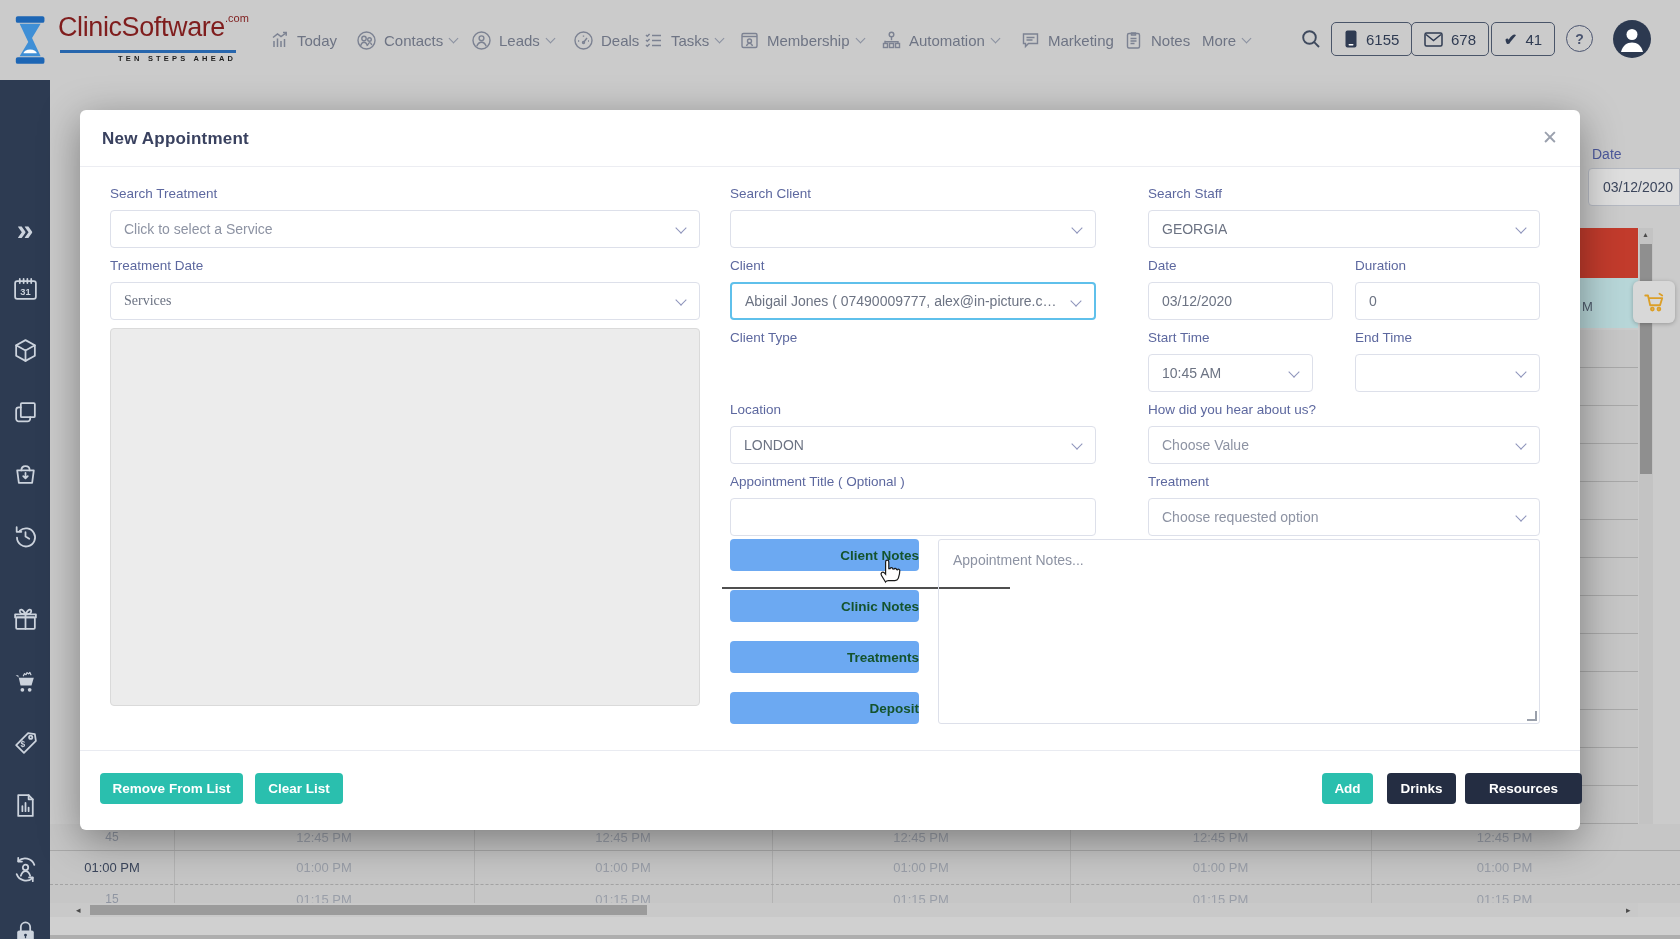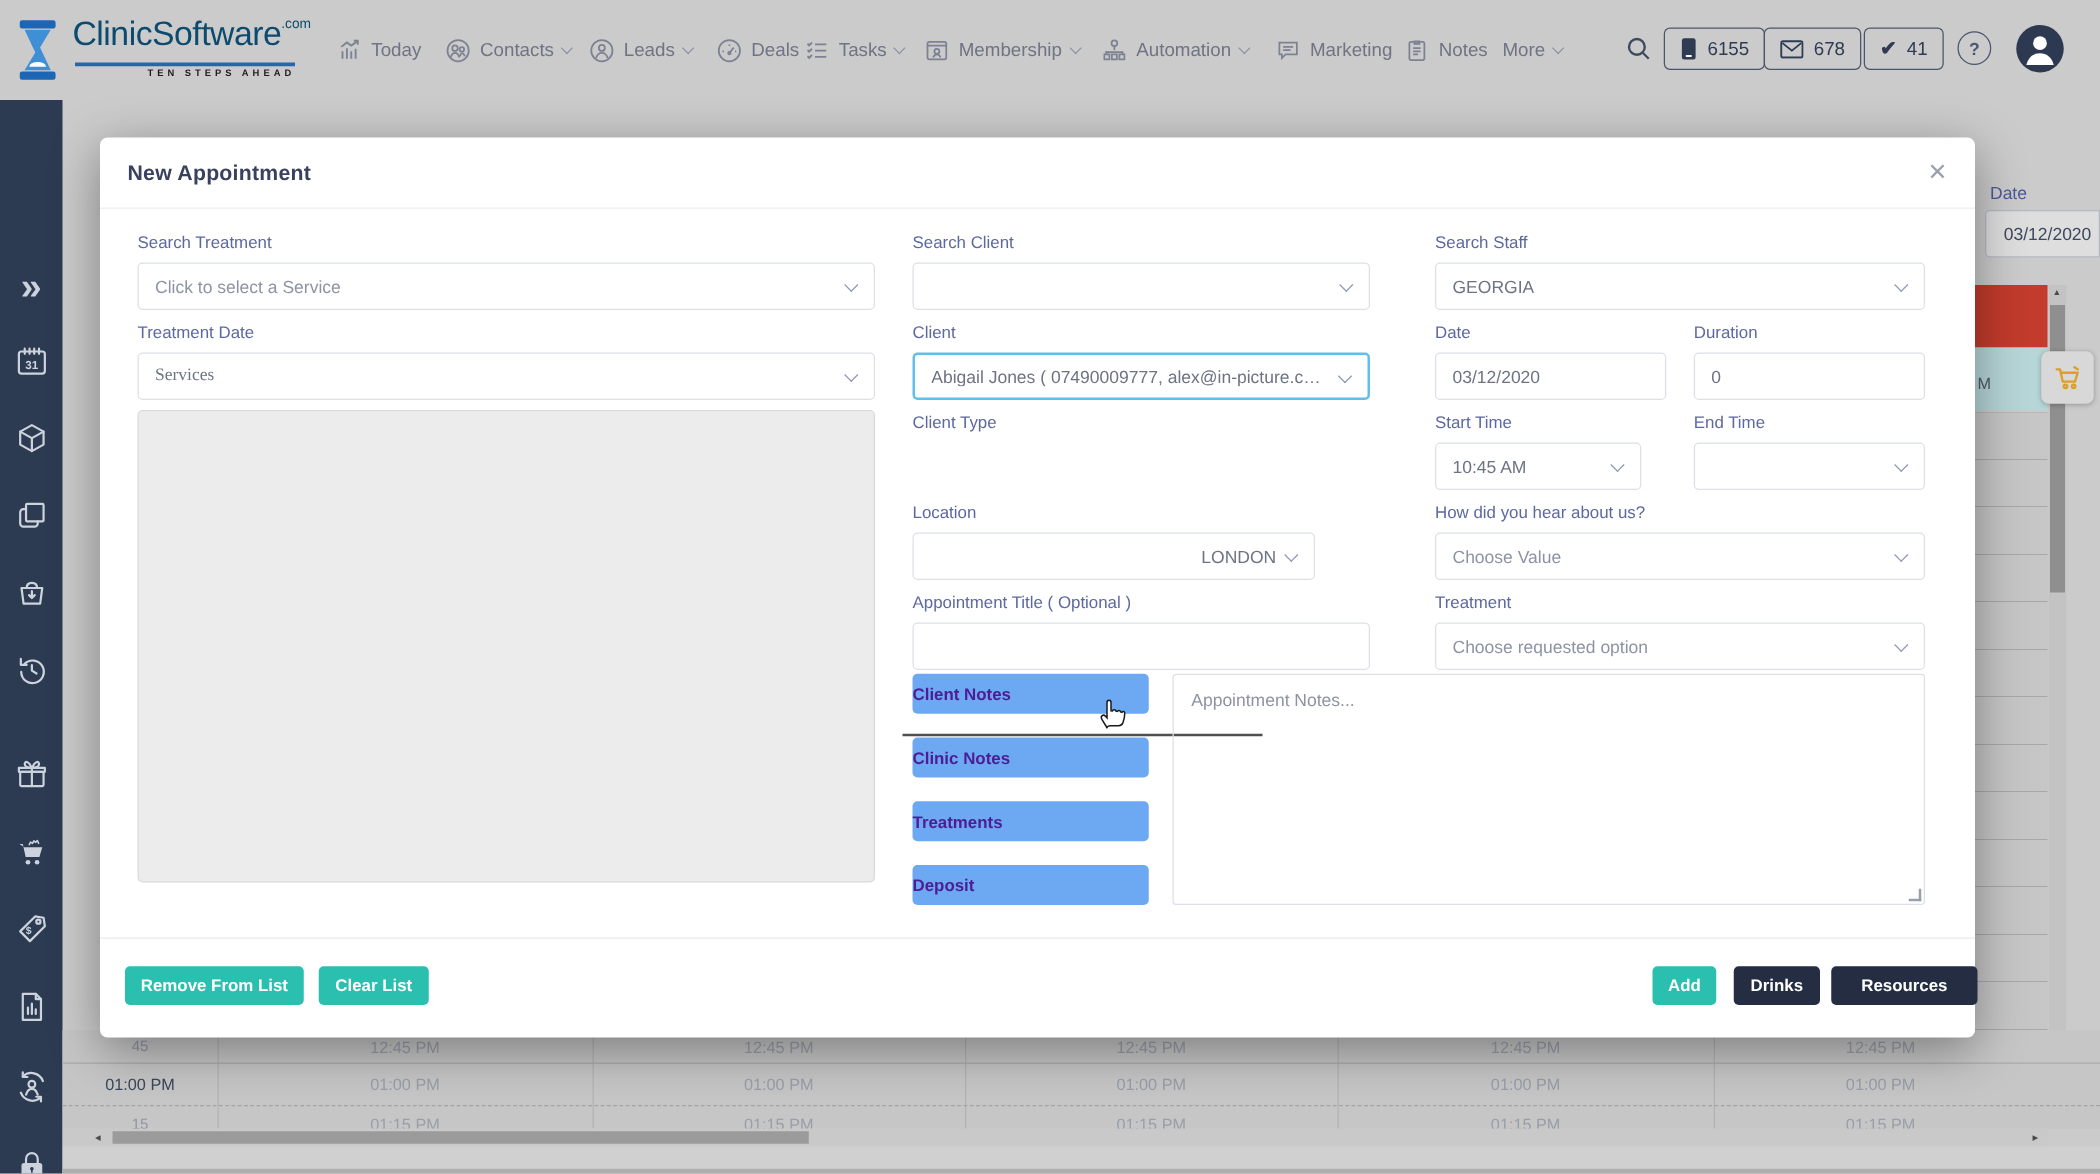--- a/index.html
+++ b/index.html
@@ -10,21 +10,21 @@
 
   
   .topnav{position:absolute;left:0;top:0;width:1680px;height:80px;background:#cbcbcb;}
   .nav-item{position:absolute;top:24px;height:32px;display:flex;align-items:center;gap:7px;
             color:#6e7484;font-size:15px;cursor:pointer;white-space:nowrap;}
   .nav-item svg{flex:0 0 auto;}
   .nchev{width:7px;height:7px;border-right:1.5px solid #8a90a0;border-bottom:1.5px solid #8a90a0;
          transform:rotate(45deg);margin-top:-4px;}
   .badge{position:absolute;top:22px;height:34px;border:1.6px solid #4a5569;border-radius:5px;
          display:flex;align-items:center;gap:8px;padding:0 12px;color:#2f3b52;font-size:15px;}
-  .logo-text{position:absolute;left:58px;top:12px;color:#0c4a6e;}
+  .logo-text{position:absolute;left:58px;top:12px;color:#7f1d1d;}
   .logo-main{font-size:27px;letter-spacing:-0.4px;}
   .logo-com{font-size:11px;vertical-align:14px;}
   .logo-line{position:absolute;left:60px;top:50px;width:176px;height:2.5px;background:#2766ad;}
   .logo-tag{position:absolute;left:118px;top:54px;font-size:7.5px;font-weight:bold;
             letter-spacing:3.2px;color:#1c1c1c;}
 
   
   .sidebar{position:absolute;left:0;top:80px;width:50px;height:859px;background:#2d3b52;}
   .sicon{position:absolute;left:0;width:50px;display:flex;justify-content:center;cursor:pointer;}
   .sicon svg{stroke:#ccd3dd;fill:none;stroke-width:1.7;stroke-linecap:round;stroke-linejoin:round;}
@@ -49,23 +49,23 @@
        font-size:14px;color:#6c7383;display:flex;align-items:center;
        padding:0 30px 0 13px;cursor:pointer;}
   .inp{padding-right:13px;cursor:text;}
   .sel .txt,.inp .txt{white-space:nowrap;overflow:hidden;text-overflow:ellipsis;}
   .ph{color:#8d93a3;}
   .chev{position:absolute;right:14px;top:13px;width:8px;height:8px;
         border-right:1.6px solid #8e94bb;border-bottom:1.6px solid #8e94bb;transform:rotate(45deg);}
   .hl{border:2px solid #5fc0eb;}
   .panel{position:absolute;left:30px;top:218px;width:590px;height:378px;background:#ececec;
          border:1px solid #dadada;border-radius:4px;}
-  .sbtn{position:absolute;left:650px;width:189px;height:32px;background:#6ca9f2;color:#4c1d95;
+  .sbtn{position:absolute;left:650px;width:189px;height:32px;background:#6ca9f2;color:#14532d;
         border-radius:4px;font-size:13.5px;font-weight:700;display:flex;align-items:center;
-        justify-content:flex-start;cursor:pointer;}
+        justify-content:flex-end;cursor:pointer;padding-left:16px;}
   .notes{position:absolute;left:858px;top:429px;width:602px;height:185px;border:1px solid #dde0ea;
          border-radius:3px;font-size:14px;color:#8d93a3;padding:12px 14px;cursor:text;}
   .grip{position:absolute;right:2px;bottom:2px;width:10px;height:10px;
         border-right:2px solid #9aa0ab;border-bottom:2px solid #9aa0ab;}
   .f-line{position:absolute;left:0;top:640px;width:1500px;height:1px;background:#e9ebf1;}
   .btn{position:absolute;top:663px;height:31px;border-radius:4px;color:#fff;font-size:13.5px;
        font-weight:700;display:flex;align-items:center;justify-content:center;cursor:pointer;}
   .teal{background:#2abfae;}
   .navy{background:#242d42;}
   .ddiv{position:absolute;left:642px;top:477px;width:288px;height:2px;background:#4f4f4f;}
@@ -391,21 +391,21 @@
       <span class="txt"></span>
       <span class="chev"></span>
     </div>
     <div class="lbl" style="left:650px;top:148px;">Client</div>
     <div class="sel hl" style="left:650px;top:172px;width:366px;">
       <span class="txt">Abigail Jones ( 07490009777, alex@in-picture.com, S...</span>
       <span class="chev"></span>
     </div>
     <div class="lbl" style="left:650px;top:220px;">Client Type</div>
     <div class="lbl" style="left:650px;top:292px;">Location</div>
-    <div class="sel" style="left:650px;top:316px;width:322px;justify-content:flex-end;">
+    <div class="sel" style="left:650px;top:316px;width:366px;">
       <span class="txt">LONDON</span>
       <span class="chev"></span>
     </div>
     <div class="lbl" style="left:650px;top:364px;">Appointment Title ( Optional )</div>
     <div class="inp" style="left:650px;top:388px;width:366px;">
       <span class="txt"></span>
     </div>
 
     <div class="lbl" style="left:1068px;top:76px;">Search Staff</div>
     <div class="sel" style="left:1068px;top:100px;width:392px;">

